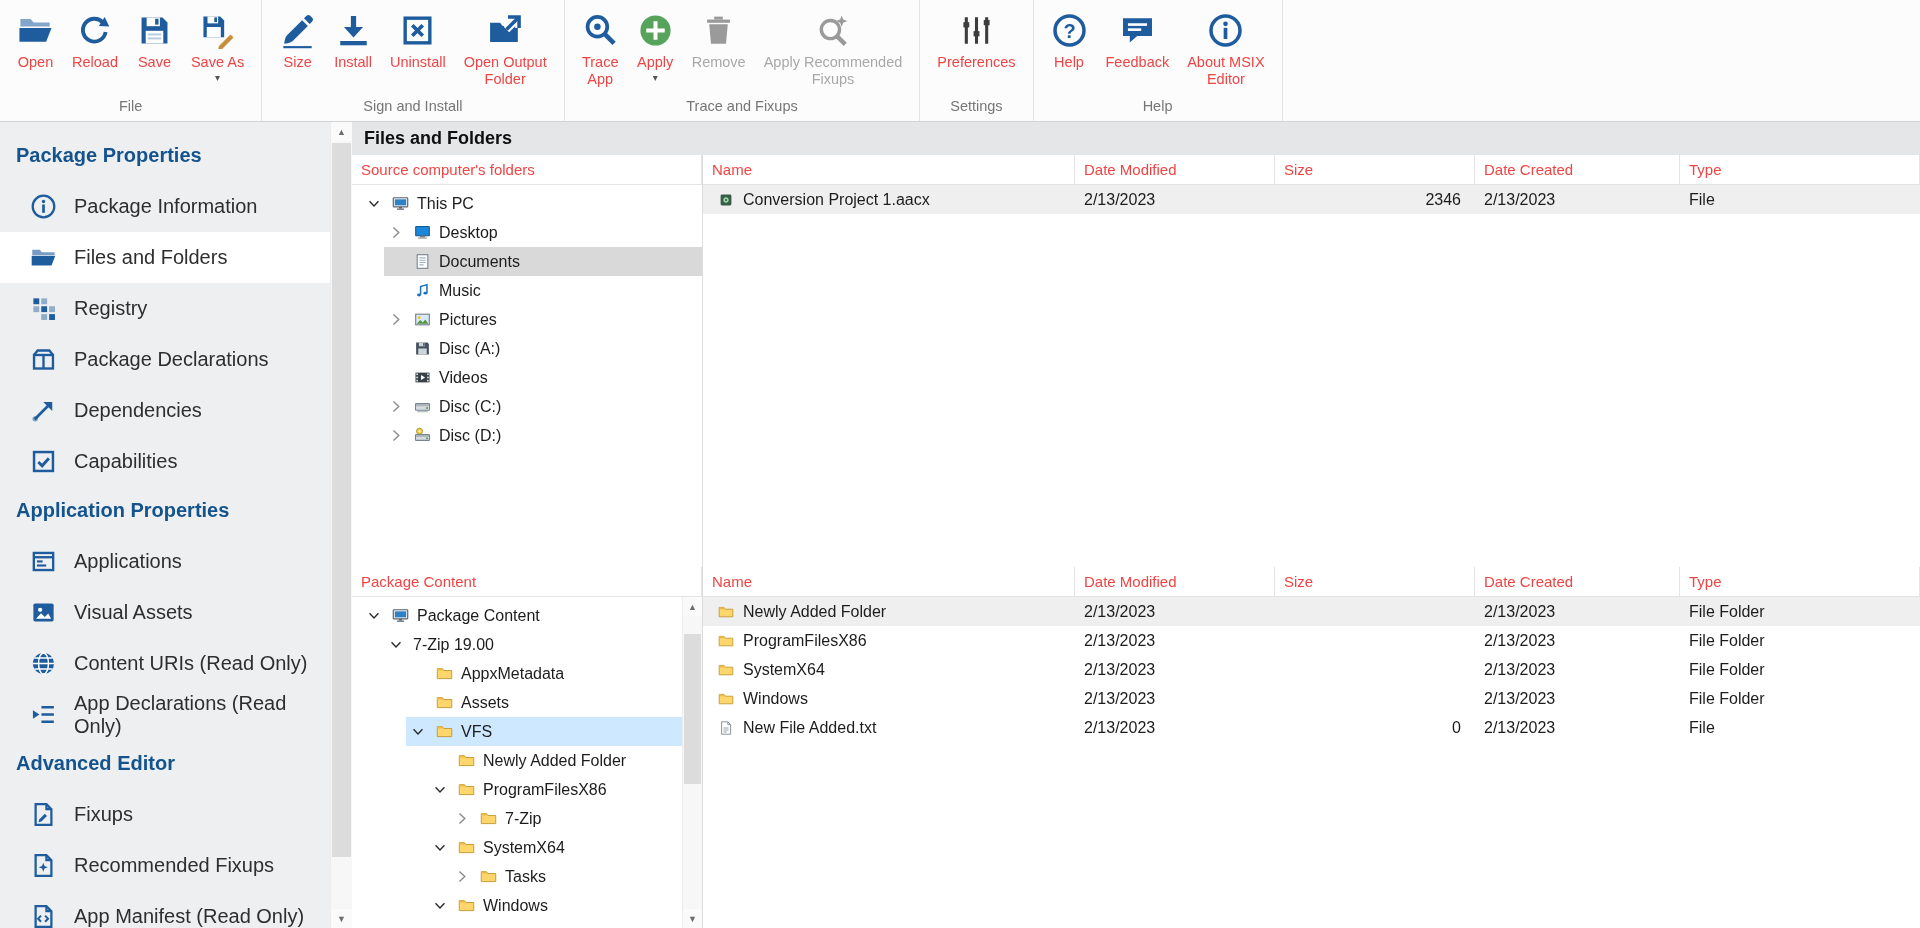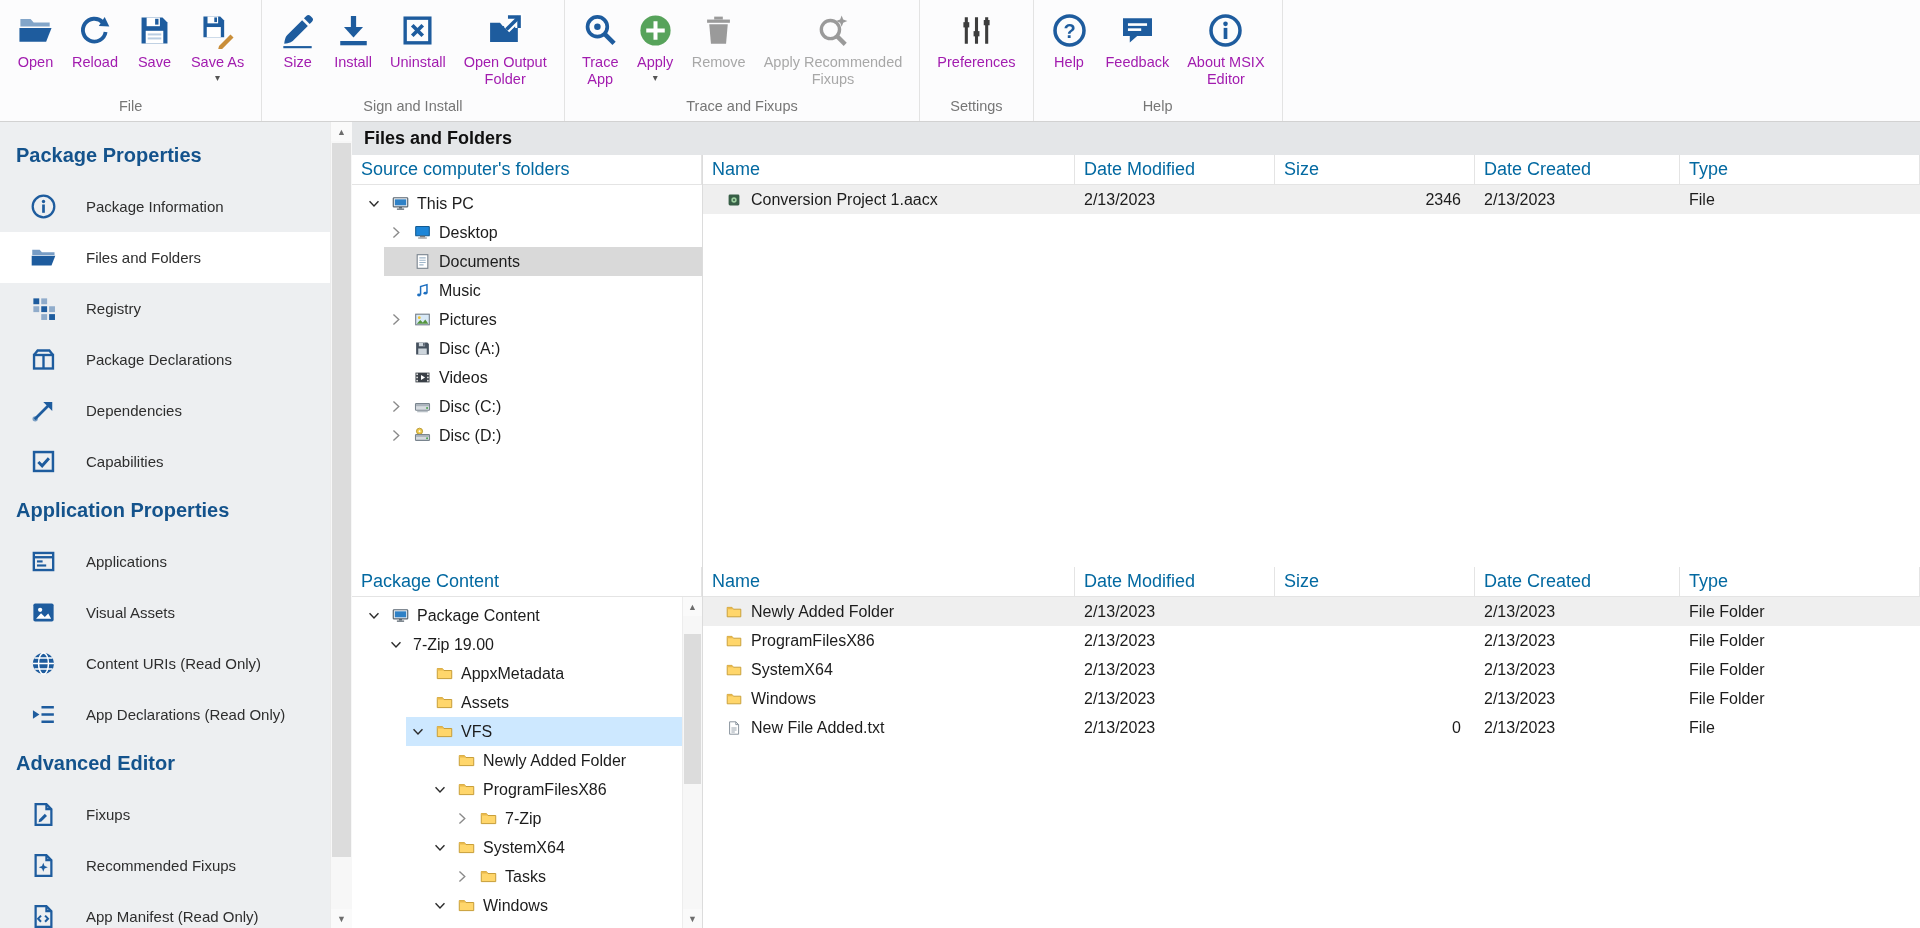--- a/index.html
+++ b/index.html
@@ -6,32 +6,32 @@
   html,body{width:1920px;height:928px;overflow:hidden;background:#fff;
     font-family:"Liberation Sans",sans-serif;-webkit-font-smoothing:antialiased}
   .app{width:1920px;height:928px;display:flex;flex-direction:column}
 
   
   .ribbon{height:122px;min-height:122px;background:#fcfcfd;border-bottom:1px solid #d2d2d2;display:flex;align-items:stretch}
   .ribbon-group{display:flex;flex-direction:column;border-right:1px solid #e3e3e3}
   .rg-buttons{flex:1;display:flex;align-items:flex-start;padding:10px 8px 0}
   .rbtn{display:flex;flex-direction:column;align-items:center;margin:0 2px;padding:2px 7px 0;text-align:center;border-radius:2px;cursor:default}
   .rbtn .ric{width:37px;height:37px}
-  .rbtn .rlbl{margin-top:5px;font-size:14.5px;color:#a21caf;line-height:1.15;white-space:pre-line;max-width:150px}
+  .rbtn .rlbl{margin-top:5px;font-size:14.5px;color:#ef4444;line-height:1.15;white-space:pre-line;max-width:150px}
   .rbtn.disabled .rlbl{color:#a8a8a8}
   .dd-caret{font-size:10px;color:#555;line-height:1;margin-top:2px}
   .rg-label{height:27px;line-height:25px;text-align:center;font-size:14.5px;color:#767676}
 
   
   .body{flex:1;display:flex;min-height:0}
 
   
   .sidebar{width:330px;min-width:330px;background:#edeff1;padding-top:10px;overflow:hidden}
   .sb-heading{font-size:20px;font-weight:700;color:#14538c;padding:12px 16px 14px}
-  .sb-item{height:51px;display:flex;align-items:center;padding-left:30px;gap:29px;font-size:15px;color:#2e2e2e;cursor:default}
+  .sb-item{height:51px;display:flex;align-items:center;padding-left:30px;gap:17px;font-size:20px;color:#2e2e2e;cursor:default}
   .sb-item.selected{background:#fff}
   .sb-item .sic{width:27px;height:27px;flex:none}
 
   
   .vscroll{width:22px;min-width:22px;background:#fafafa;border-left:1px solid #ececec;display:flex;flex-direction:column}
   .vs-arrow{height:19px;min-height:19px;display:flex;align-items:center;justify-content:center;font-size:9px;color:#6d6d6d}
   .vs-track{flex:1;position:relative;background:#f7f7f7}
   .vs-thumb{position:absolute;left:1px;right:1px;background:#dcdcdc}
   .vscroll.outer .vs-thumb{top:2px;height:93%}
   .inner-scroll{width:20px;min-width:20px;border-left:1px solid #ededed}
@@ -39,21 +39,21 @@
 
   
   .main{flex:1;min-width:0;display:flex;flex-direction:column;background:#fff}
   .main-title{height:33px;min-height:33px;background:#e4e6e8;display:flex;align-items:center;padding:0 12px;font-size:18px;font-weight:700;color:#101010}
   .panel{display:flex;min-height:0}
   .panel-top{height:412px;min-height:412px}
   .panel-bottom{flex:1}
   .tree-col{width:351px;min-width:351px;border-right:1px solid #dcdcdc;display:flex;flex-direction:column;background:#fff}
   .list-col{flex:1;min-width:0;display:flex;flex-direction:column}
 
-  .hdr-row{height:24px;min-height:30px;display:flex;align-items:stretch;border-bottom:1px solid #e4e4e4;background:#fff;color:#0369a1;font-size:18px}
+  .hdr-row{height:24px;min-height:30px;display:flex;align-items:stretch;border-bottom:1px solid #e4e4e4;background:#fff;color:#ef4444;font-size:15px}
   .hdr-cell{display:flex;align-items:center;padding-left:9px;border-right:1px solid #e4e4e4;white-space:nowrap;overflow:hidden}
   .hdr-fill{flex:1}
 
   
   .tree{flex:1;overflow:hidden;padding-top:4px}
   .tree-wrap{flex:1;display:flex;min-height:0}
   .tree-wrap .tree{flex:1}
   .trow{height:29px;display:flex;align-items:center;font-size:16px;color:#1c1c1c;cursor:default}
   .tindent{flex:none;height:1px}
   .texp{width:20px;height:17px;flex:none;display:flex;align-items:center;justify-content:center}
@@ -61,21 +61,21 @@
   .tsel .ticon{width:19px;height:17px;flex:none}
   .trow.sel-a .tsel{background:#cde8ff}
   .trow.sel-i .tsel{background:#d9d9d9}
 
   
   .rows{flex:1;overflow:hidden}
   .frow{height:29px;display:flex;align-items:center;font-size:16px;color:#1c1c1c;cursor:default}
   .frow.selected{background:#efefef}
   .fcell{padding-left:9px;display:flex;align-items:center;overflow:hidden;white-space:nowrap;height:100%}
   .fc-name{width:372px;min-width:372px}
-  .rows .fc-name{padding-left:22px;gap:8px}
+  .rows .fc-name{padding-left:14px;gap:8px}
   .fc-dm{width:200px;min-width:200px}
   .fc-size{width:200px;min-width:200px}
   .rows .fc-size{justify-content:flex-end;padding-right:14px}
   .fc-dc{width:205px;min-width:205px}
   .fc-type{flex:1;min-width:0}
   .ficon{width:18px;height:16px;flex:none}
 </style>
 </head>
 <body>
 

